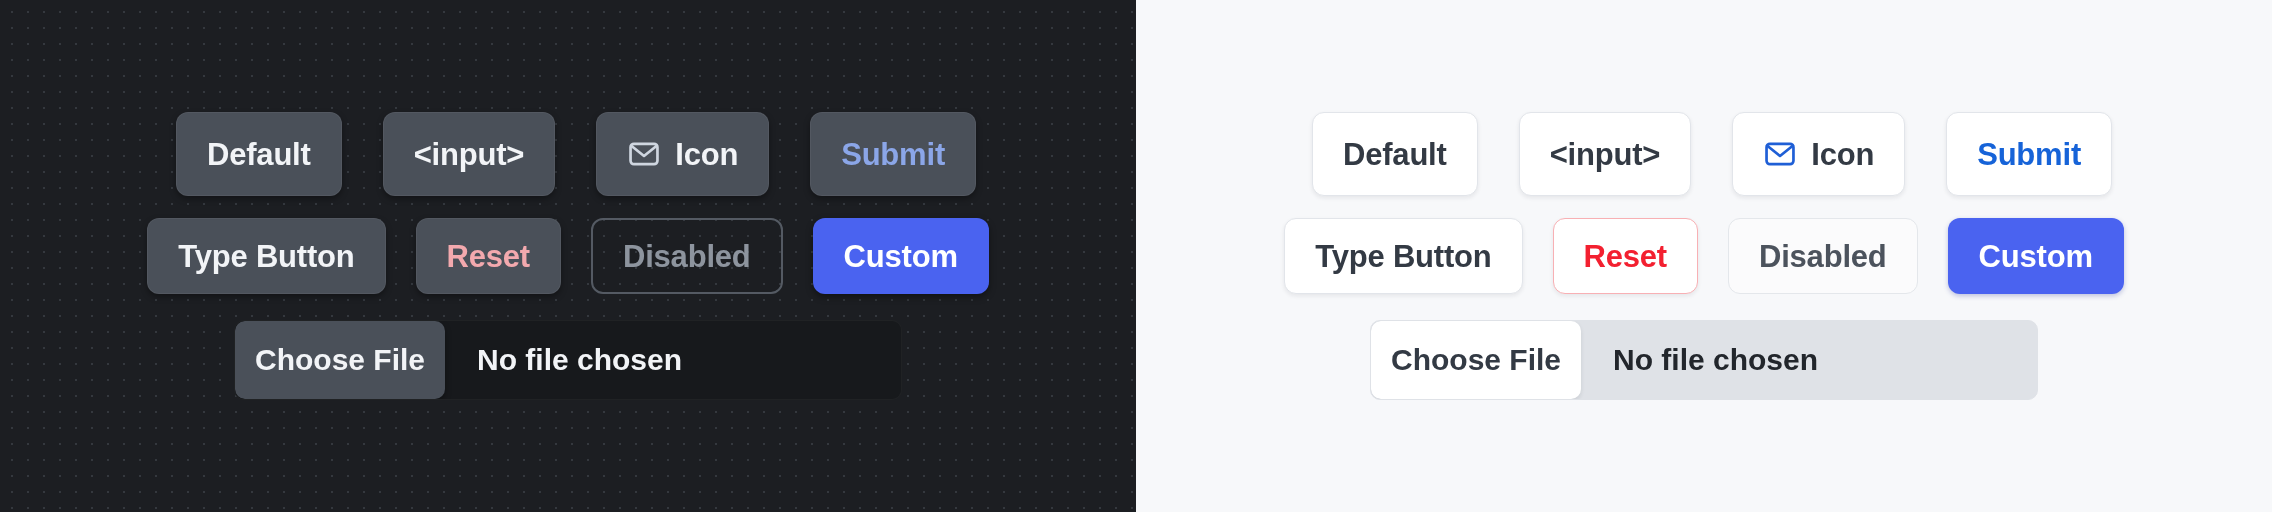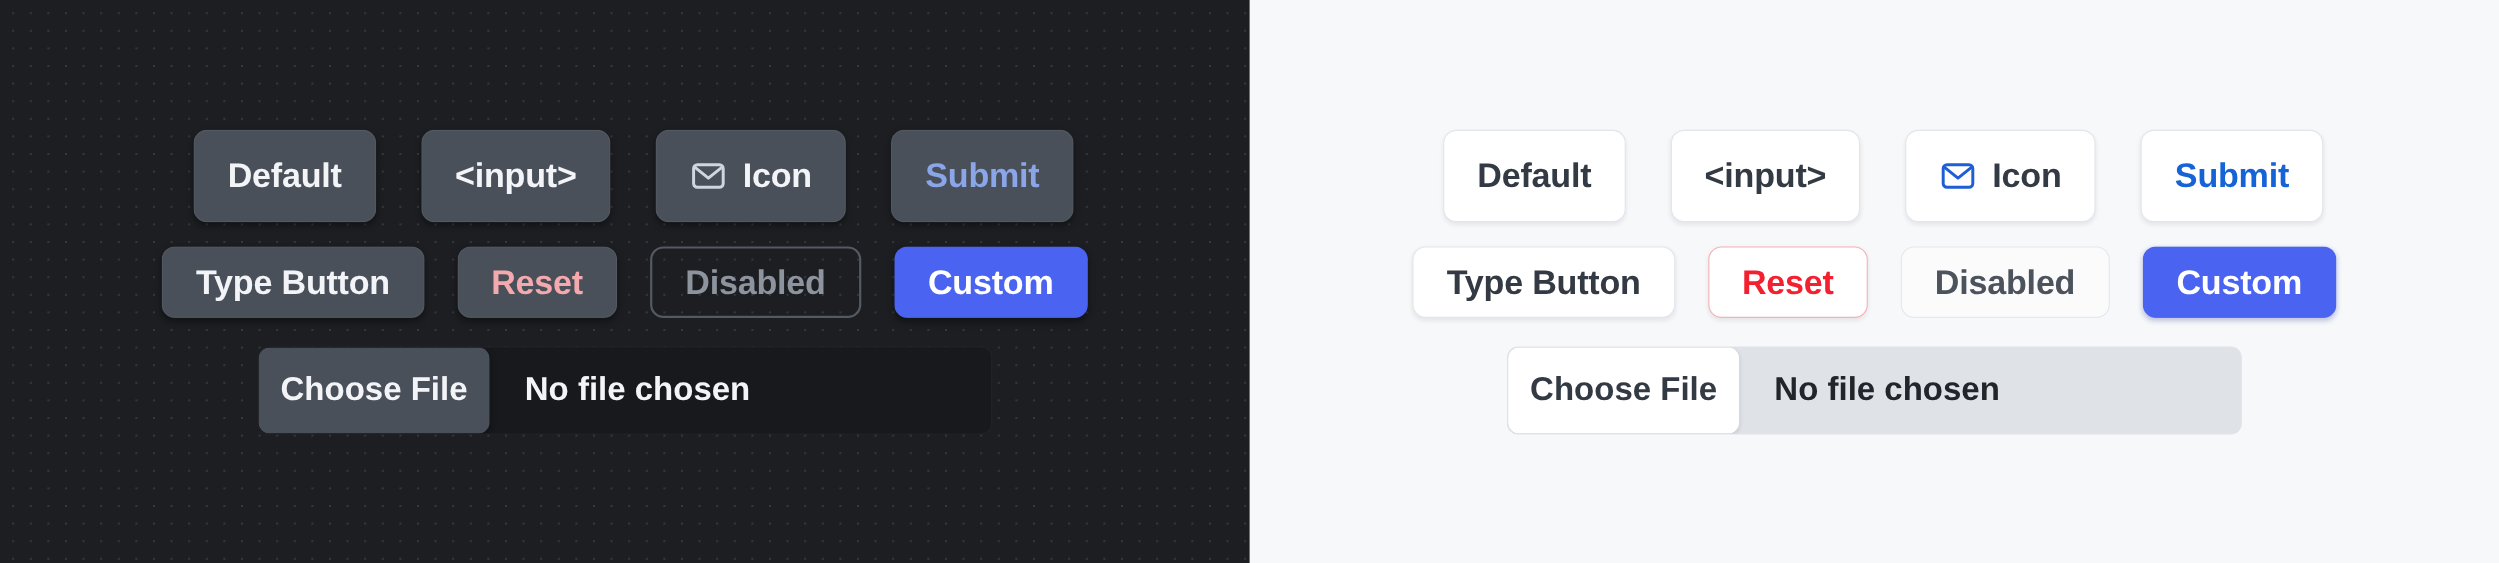--- a/index.html
+++ b/index.html
@@ -74,21 +74,21 @@
     border-radius: 12px;
     border: 1px solid transparent;
     font-size: 31px;
     font-weight: 700;
     line-height: 1;
     white-space: nowrap;
     letter-spacing: -0.2px;
     cursor: pointer;
     user-select: none;
   }
-  .btn-tall { height: 65px; }
+  .btn-tall { height: 76px; }
 
   
   .panel-dark .btn {
     background: #4a5059;
     color: #f2f4f7;
     border-color: rgba(255,255,255,0.05);
     box-shadow: 0 3px 6px rgba(0,0,0,0.35);
   }
   .panel-dark .btn.is-submit { color: #8ba6e8; }
   .panel-dark .btn.is-reset  { color: #f3a9ae; }

